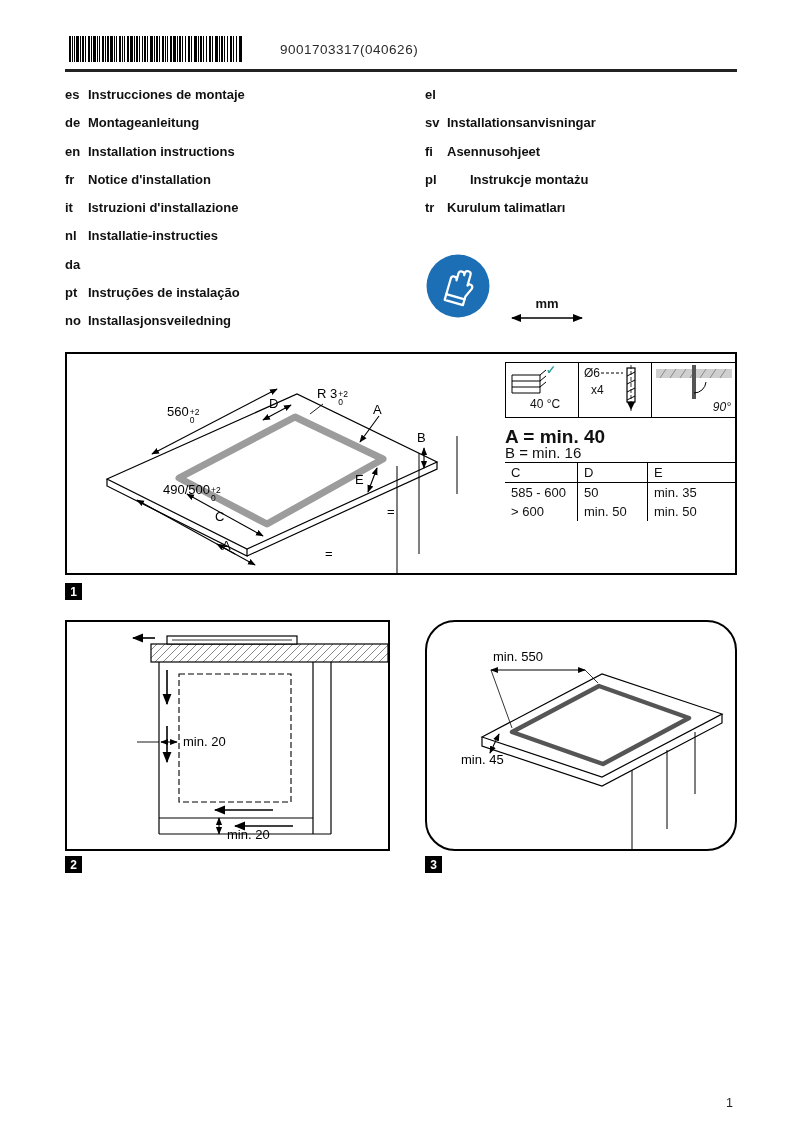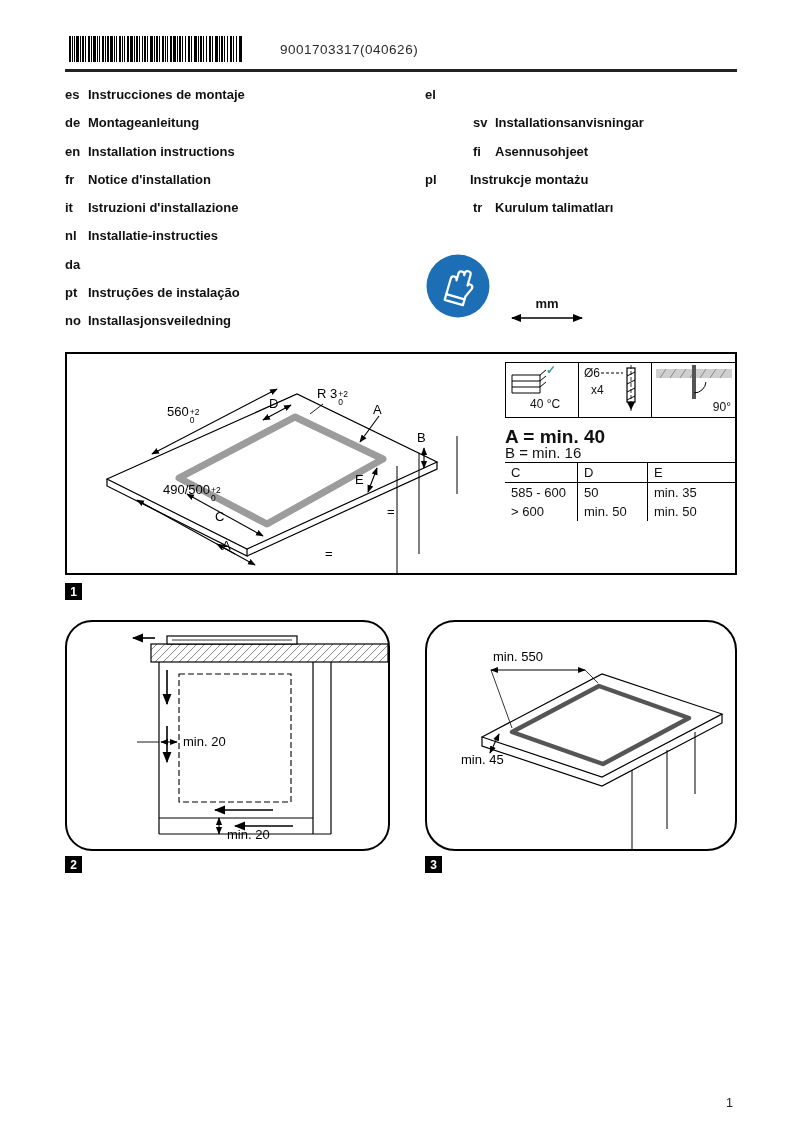--- a/index.html
+++ b/index.html
@@ -12,49 +12,49 @@
   #barcode-text .pcode{}
   #rule{position:absolute;left:65px;top:69px;width:672px;height:3px;background:#222;}
 
   
   .lang-list{position:absolute;top:81px;font-size:13px;font-weight:bold;line-height:28.3px;white-space:nowrap;}
   #lang-left{left:65px;}
   #lang-right{left:425px;}
   .lang-item{display:flex;}
   #lang-left .code{width:23px;flex:none;}
   #lang-right .code{width:45px;flex:none;}
-  #lang-right .lang-item.tight .code{width:22px;margin-left:48px;}
+  #lang-right .lang-item.tight .code{width:22px;}
 
   
   #glove{position:absolute;left:425px;top:253px;}
   #mm-label{position:absolute;left:508px;top:296px;width:78px;text-align:center;font-weight:bold;font-size:13px;}
   #mm-arrow{position:absolute;left:508px;top:312px;}
 
   
   .fig{position:absolute;border:2px solid #000;background:#fff;}
   #fig1{left:65px;top:352px;width:668px;height:219px;}
-  #fig2{left:65px;top:620px;width:321px;height:227px;border-radius:27px;}
+  #fig2{left:65px;top:620px;width:321px;height:227px;}
   #fig3{left:425px;top:620px;width:308px;height:227px;border-radius:30px;}
   .fig svg.draw{position:absolute;left:0;top:0;}
 
   .fig-num{position:absolute;width:17px;height:17px;background:#000;color:#fff;font-size:12px;font-weight:bold;
            display:flex;align-items:center;justify-content:center;}
   #num1{left:65px;top:583px;}
   #num2{left:65px;top:856px;}
   #num3{left:425px;top:856px;}
 
   
   .dim{position:absolute;font-size:13px;white-space:nowrap;color:#000;}
   .supsub{display:inline-flex;flex-direction:column;align-items:flex-start;font-size:8.5px;line-height:8px;margin-left:1px;vertical-align:1px;}
 
   
   #panel{position:absolute;left:438px;top:8px;width:230px;height:54px;border:1.5px solid #000;display:flex;}
   .panel-cell{position:relative;border-left:1.5px solid #000;}
   .panel-cell:first-child{border-left:none;}
-  .pc1{width:72px;} .pc2{width:72px;} .pc3{flex:1;}
+  .pc1{width:72px;} .pc2{width:72px;} .pc3{flex:1;font-style:italic;}
   .panel-cell span{position:absolute;font-size:12px;}
   .check{left:40px;top:0;color:#2f9e9e;font-size:17px;font-weight:bold;}
   .temp{left:24px;top:34px;}
   .dia{left:5px;top:3px;} .qty{left:12px;top:20px;}
   .angle{right:5px;bottom:3px;}
 
   #note-a{position:absolute;left:438px;top:72px;font-size:19px;font-weight:bold;}
   #note-b{position:absolute;left:438px;top:90px;font-size:15px;}
 
   #spec-table{position:absolute;left:438px;top:108px;width:230px;border-top:1.2px solid #000;

